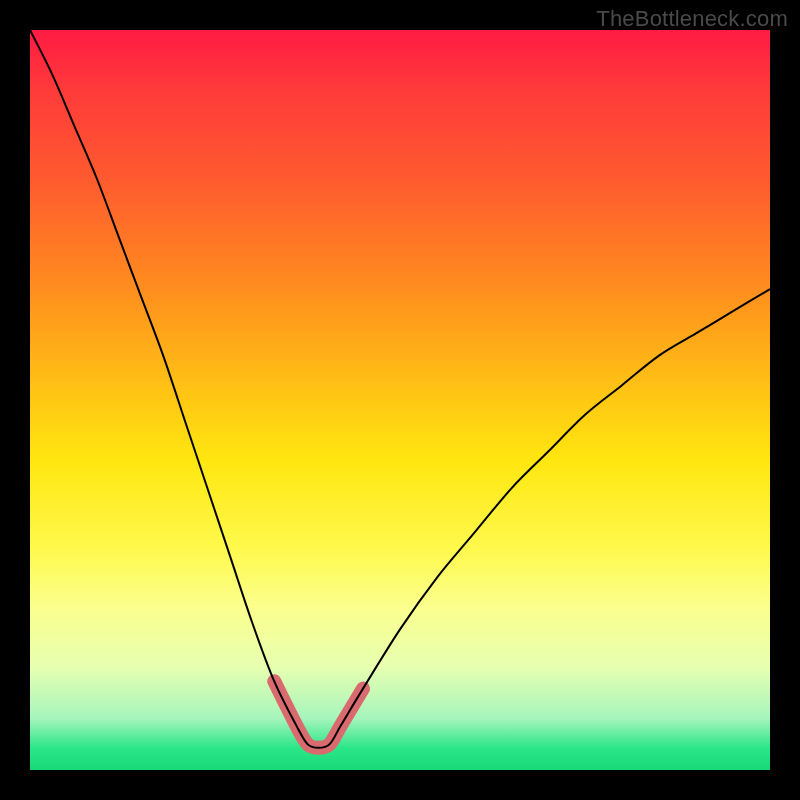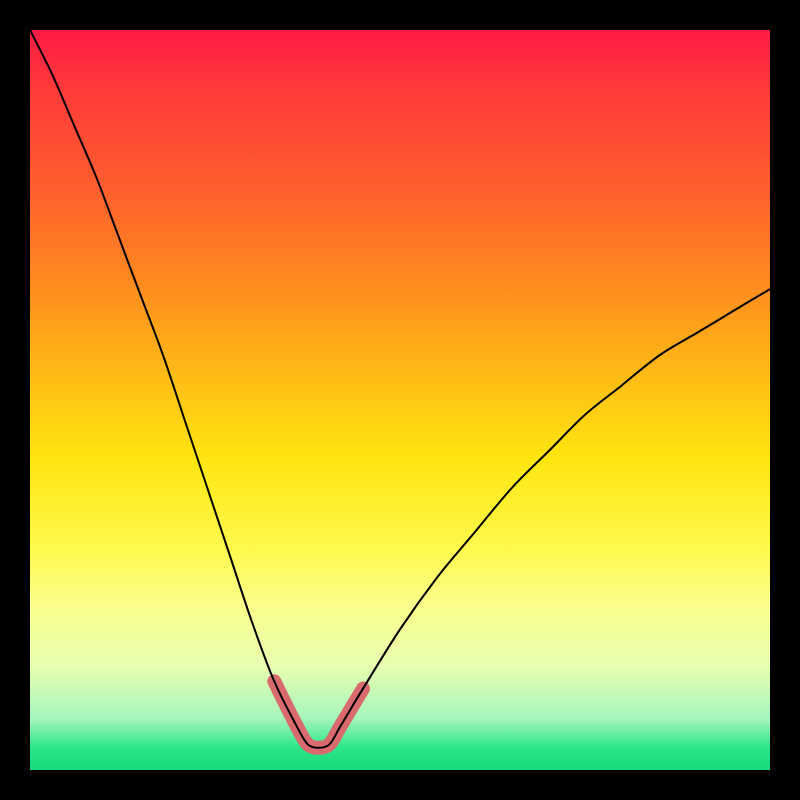--- a/index.html
+++ b/index.html
@@ -71,20 +71,21 @@
     stroke-width: 14;
     stroke-linecap: round;
     stroke-linejoin: round;
   }
 </style>
 </head>
 <body>
 
 <div class="frame">
 
+  <div class="watermark">TheBottleneck.com</div>
 
   <div class="plot-area">
     <div class="gradient-bg"></div>
 
     <svg class="curve" viewBox="0 0 740 740" preserveAspectRatio="none">
       <path class="highlight" d="M 244.2 651.2 C 247.9 658.6, 260.8 685.1, 266.4 695.6 C 271.9 706.1, 273.8 710.4, 277.5 714.1 C 281.2 717.8, 284.9 717.8, 288.6 717.8 C 292.3 717.8, 296.0 717.8, 299.7 714.1 C 303.4 710.4, 305.3 704.9, 310.8 695.6 C 316.4 686.4, 329.3 664.8, 333.0 658.6"></path>
       <path class="curve-line" d="M 0.0 0.0 C 3.7 7.4, 14.8 28.4, 22.2 44.4 C 29.6 60.4, 37.0 78.9, 44.4 96.2 C 51.8 113.5, 59.2 129.5, 66.6 148.0 C 74.0 166.5, 81.4 187.5, 88.8 207.2 C 96.2 226.9, 103.6 246.7, 111.0 266.4 C 118.4 286.1, 125.8 304.6, 133.2 325.6 C 140.6 346.6, 148.0 370.0, 155.4 392.2 C 162.8 414.4, 170.2 436.6, 177.6 458.8 C 185.0 481.0, 192.4 503.2, 199.8 525.4 C 207.2 547.6, 214.6 571.0, 222.0 592.0 C 229.4 613.0, 236.8 633.9, 244.2 651.2 C 251.6 668.5, 260.8 685.1, 266.4 695.6 C 271.9 706.1, 273.8 710.4, 277.5 714.1 C 281.2 717.8, 284.9 717.8, 288.6 717.8 C 292.3 717.8, 296.0 717.8, 299.7 714.1 C 303.4 710.4, 305.3 704.9, 310.8 695.6 C 316.4 686.4, 323.1 674.6, 333.0 658.6 C 342.9 642.6, 357.7 617.9, 370.0 599.4 C 382.3 580.9, 394.7 563.6, 407.0 547.6 C 419.3 531.6, 431.7 518.0, 444.0 503.2 C 456.3 488.4, 468.7 472.4, 481.0 458.8 C 493.3 445.2, 505.7 434.1, 518.0 421.8 C 530.3 409.5, 542.7 395.9, 555.0 384.8 C 567.3 373.7, 579.7 365.1, 592.0 355.2 C 604.3 345.3, 616.7 334.2, 629.0 325.6 C 641.3 317.0, 653.7 310.8, 666.0 303.4 C 678.3 296.0, 690.7 288.6, 703.0 281.2 C 715.3 273.8, 733.8 262.7, 740.0 259.0"></path>
     </svg>
   </div>
 

